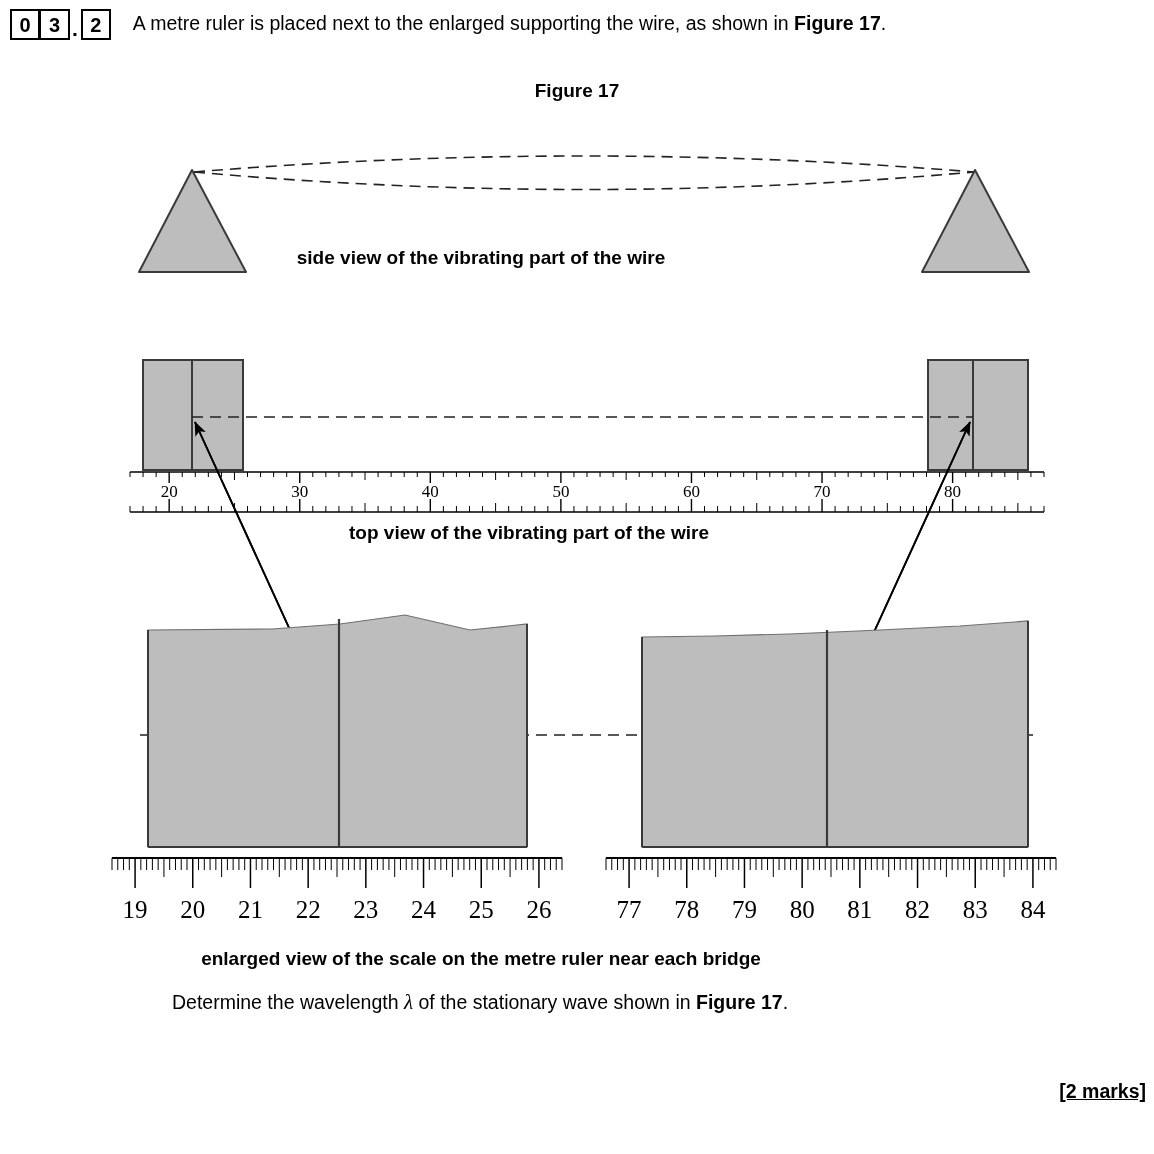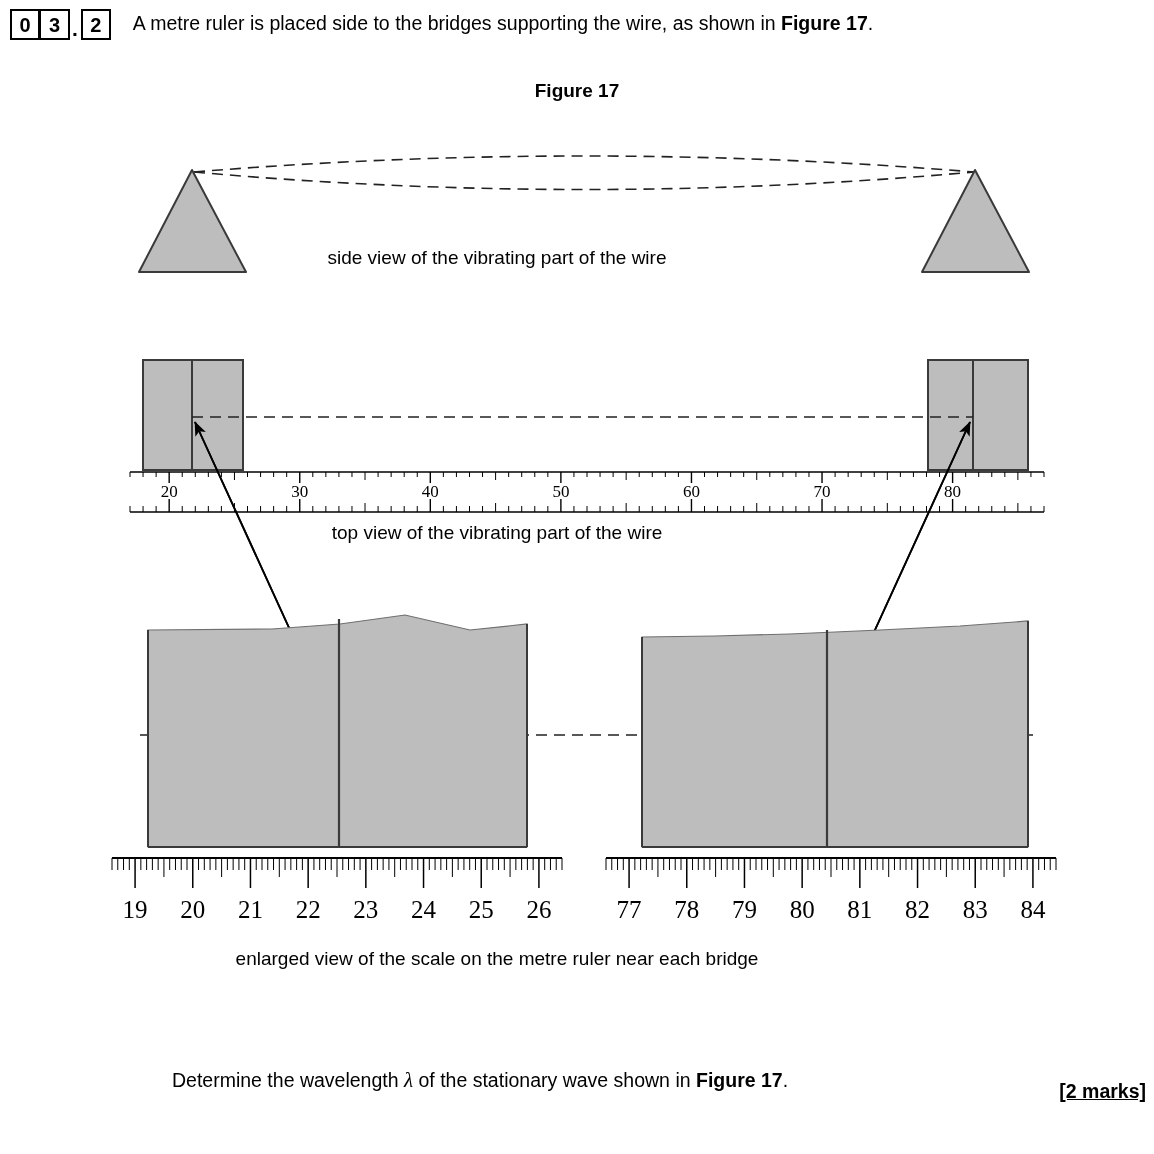--- a/index.html
+++ b/index.html
@@ -69,44 +69,44 @@
     width: 1154px;
     text-align: center;
     font-size: 19px;
     font-weight: bold;
   }
 
   
   .caption {
     position: absolute;
     width: 962px;
-    left: 16px;
+    left: 0;
     text-align: center;
     font-size: 19px;
-    font-weight: normal;
+    font-weight: bold;
   }
   .caption-side { top: 247px; }
-  .caption-top  { top: 522px; }
+  .caption-top  { top: 522px; padding-left: 48px; }
   .caption-enl  { top: 948px; text-align: center; }
 
   
   #figure-svg {
     position: absolute;
     left: 0;
     top: 0;
     width: 1154px;
     height: 1154px;
     pointer-events: none;
   }
 
   
   .qbottom {
     position: absolute;
     left: 172px;
-    top: 1068px;
+    top: 990px;
     font-size: 19.5px;
   }
   .lambda { font-family: "Liberation Serif", serif; font-style: italic; font-size: 21px; }
   .marks {
     position: absolute;
     right: 8px;
     top: 1080px;
     font-size: 19.5px;
     font-weight: bold;
     text-decoration: underline;
@@ -116,21 +116,21 @@
 <body>
 
 <div class="qheader">
   <div class="qnum">
     <div class="qbox">0</div>
     <div class="qbox mid">3</div>
     <div class="qdot">.</div>
     <div class="qbox last">2</div>
   </div>
   <div class="qtext">
-    <span>A metre ruler is placed side to the bridges supporting the wire, as shown in </span><span class="b">Figure 17</span><span>.</span>
+    <span>A metre ruler is placed next to the enlarged supporting the wire, as shown in </span><span class="b">Figure 17</span><span>.</span>
   </div>
 </div>
 
 <div class="figtitle">Figure 17</div>
 
 <div class="caption caption-side">side view of the vibrating part of the wire</div>
 <div class="caption caption-top">top view of the vibrating part of the wire</div>
 <div class="caption caption-enl">enlarged view of the scale on the metre ruler near each bridge</div>
 
 <svg id="figure-svg" viewBox="0 0 1154 1154">

